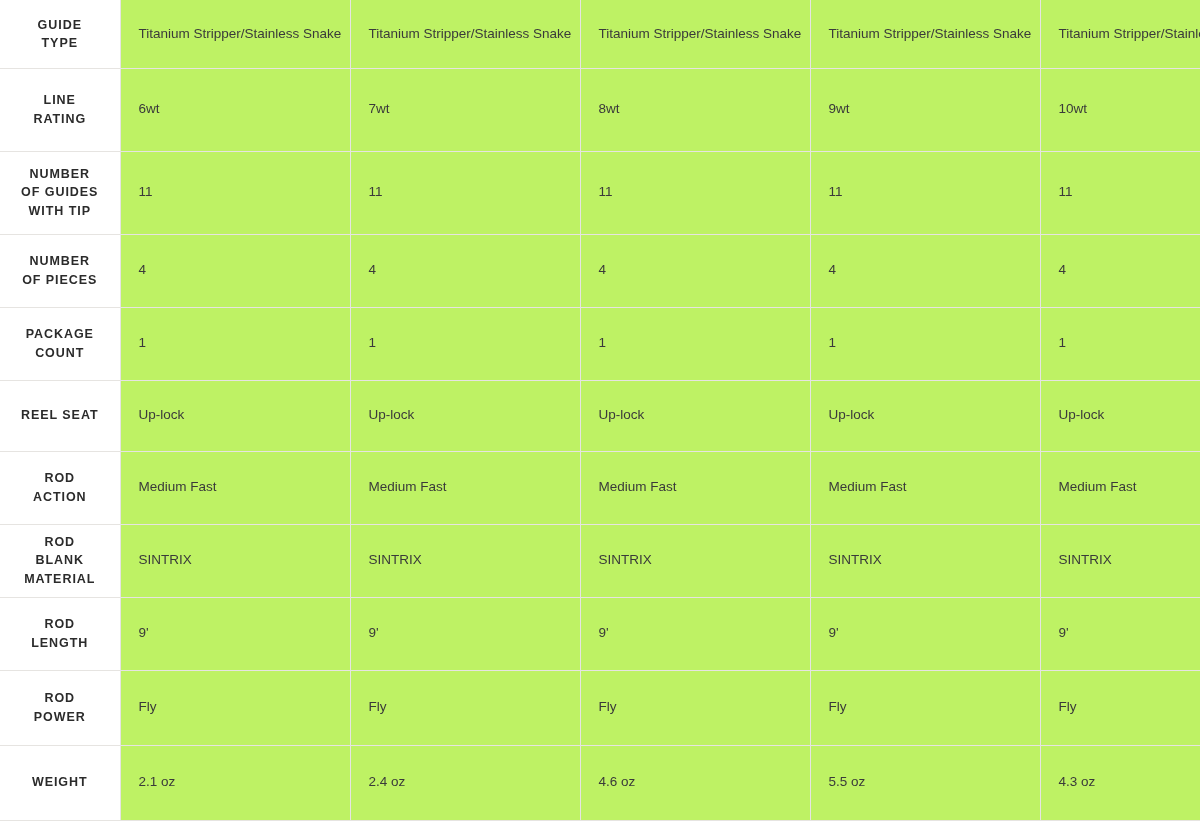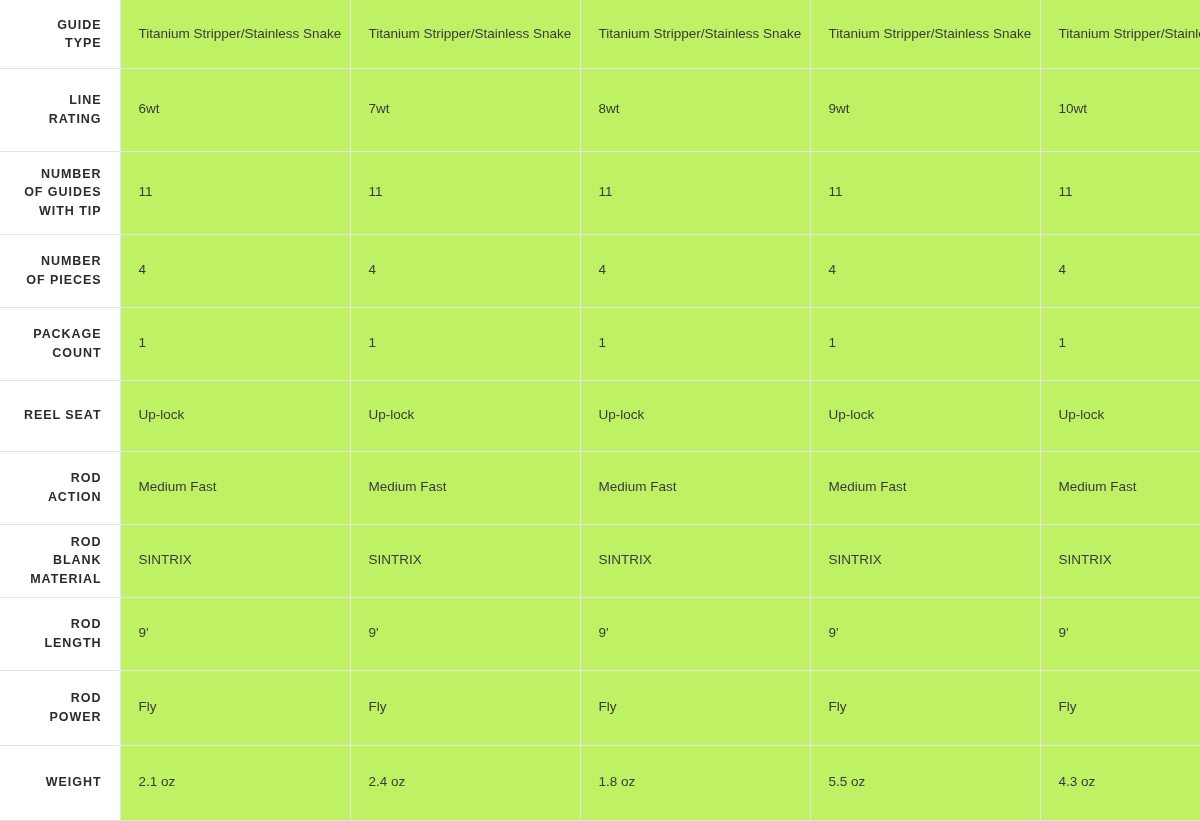--- a/index.html
+++ b/index.html
@@ -22,21 +22,21 @@
   }
   #spec-table tr {
     border-bottom: 1px solid #e6e4e1;
   }
   #spec-table tr:first-child {
     border-top: 0;
   }
   th.row-label {
     width: 120px;
     box-sizing: border-box;
-    text-align: right;
+    text-align: center;
     vertical-align: middle;
     padding: 0 18px 0 18px;
     font-size: 12.5px;
     font-weight: bold;
     letter-spacing: 0.95px;
     line-height: 1.45;
     text-transform: uppercase;
     color: #2b2b2b;
     background: #ffffff;
     border-right: 1px solid #e6e4e1;
@@ -164,19 +164,19 @@
       <td class="spec-cell">Fly</td>
       <td class="spec-cell">Fly</td>
       <td class="spec-cell">Fly</td>
       <td class="spec-cell">Fly</td>
     </tr>
 
     <tr data-row="10">
       <th class="row-label">WEIGHT</th>
       <td class="spec-cell">2.1 oz</td>
       <td class="spec-cell">2.4 oz</td>
-      <td class="spec-cell">1.8 oz</td>
+      <td class="spec-cell">4.6 oz</td>
       <td class="spec-cell">5.5 oz</td>
       <td class="spec-cell">4.3 oz</td>
     </tr>
 
   </tbody>
 </table>
 
 </body></html>

